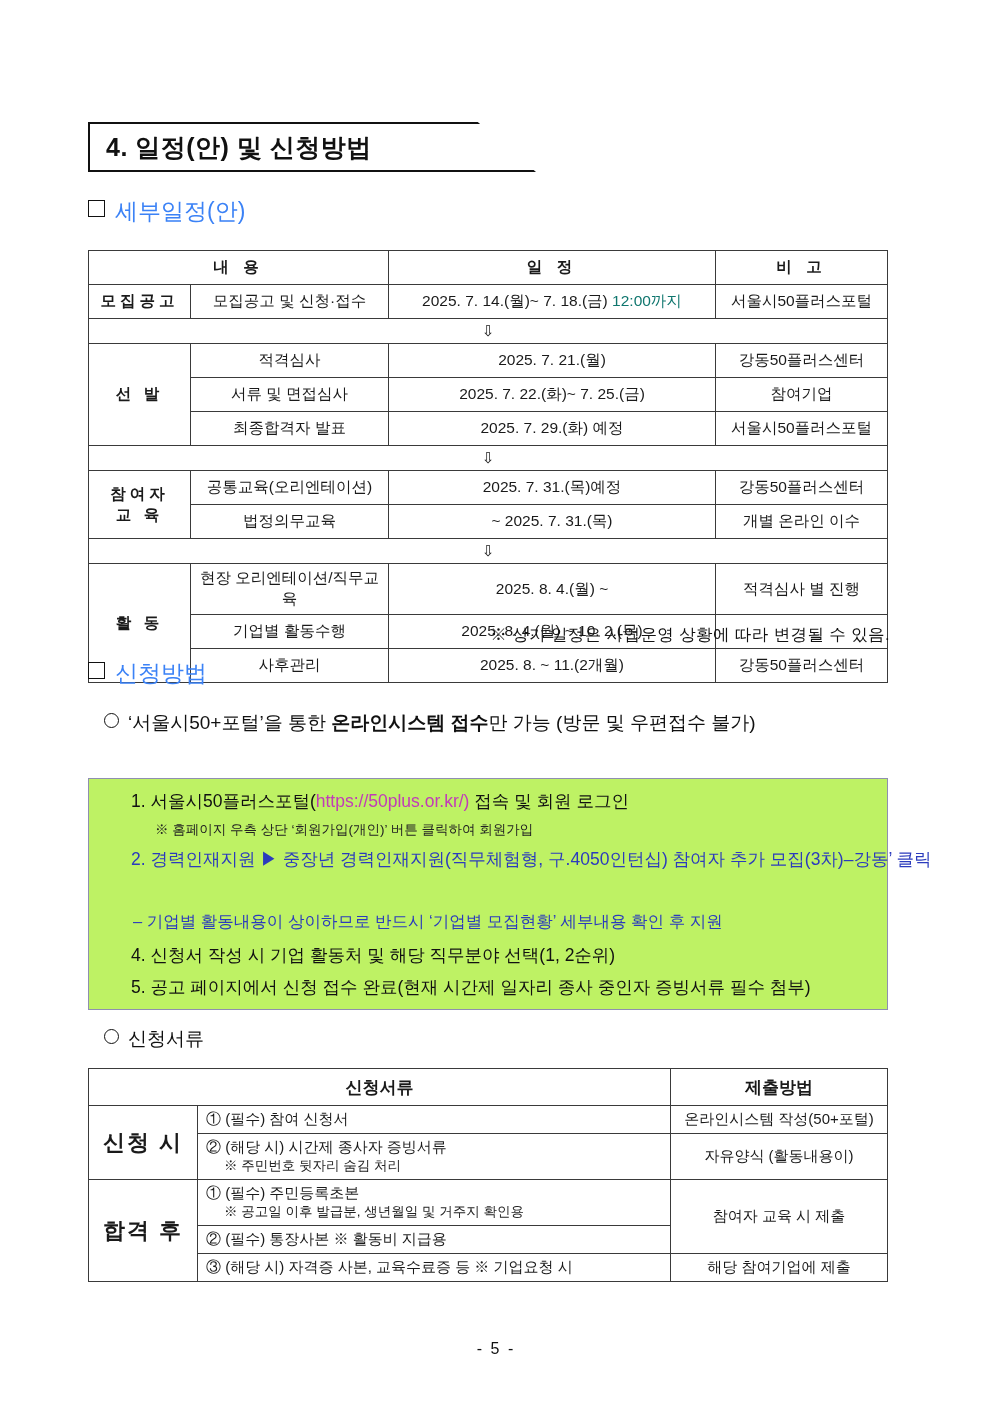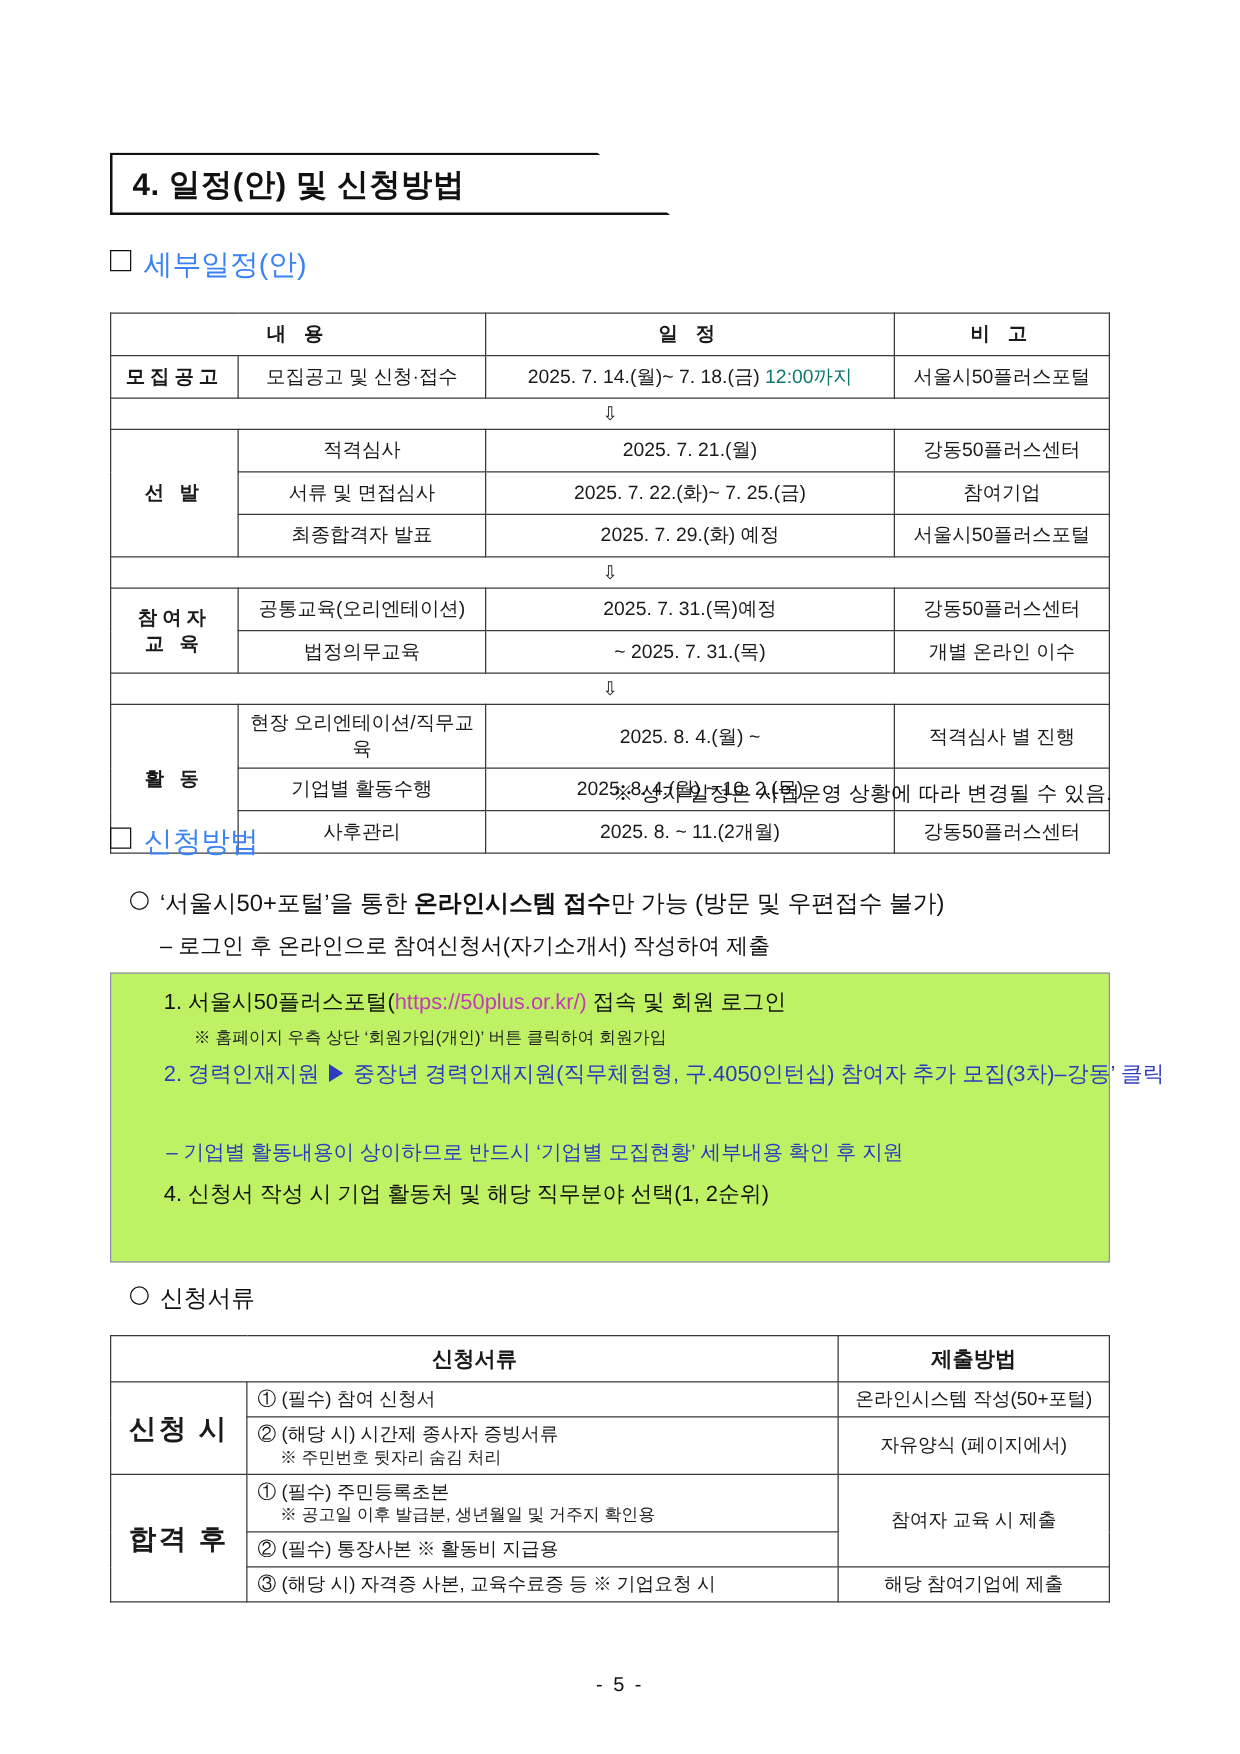--- a/index.html
+++ b/index.html
@@ -310,28 +310,28 @@
   <div class="note-right">※ 상기 일정은 사업운영 상황에 따라 변경될 수 있음.</div>
 
   <div class="sq-head" style="left:88px; top:658px;">
     <span class="sq"></span><span>신청방법</span>
   </div>
 
   <div class="circ-head" style="left:104px; top:710px;">
     <span class="ci"></span><span>‘서울시50+포털’을 통한 </span><span class="bold">온라인시스템 접수</span><span>만 가능 (방문 및 우편접수 불가)</span>
   </div>
 
-  <div class="dash-line" style="left:128px; top:744px;">– 로그인 후 온라인으로 참여신청서(자기소개서) 작성하여 제출</div>
 
   <div class="stepbox">
     <div class="step" style="left:42px; top:10px;"><span>1. 서울시50플러스포털(</span><span class="link">https://50plus.or.kr/)</span><span> 접속 및 회원 로그인</span></div>
     <div class="substep" style="left:66px; top:42px;">※ 홈페이지 우측 상단 ‘회원가입(개인)’ 버튼 클릭하여 회원가입</div>
     <div class="step navy" style="left:42px; top:68px;">2. 경력인재지원 ▶ 중장년 경력인재지원(직무체험형, 구.4050인턴십) 참여자 추가 모집(3차)–강동’ 클릭</div>
     <div class="step navy" style="left:44px; top:132px; font-size:16.5px;">– 기업별 활동내용이 상이하므로 반드시 ‘기업별 모집현황’ 세부내용 확인 후 지원</div>
     <div class="step" style="left:42px; top:164px;">4. 신청서 작성 시 기업 활동처 및 해당 직무분야 선택(1, 2순위)</div>
+    <div class="step" style="left:42px; top:196px;">5. 공고 페이지에서 신청 접수 완료(현재 시간제 일자리 종사 중인자 증빙서류 필수 첨부)</div>
   </div>
 
   <div class="circ-head" style="left:104px; top:1026px;">
     <span class="ci"></span><span>신청서류</span>
   </div>
 
   <table class="docs">
     <tbody>
         <tr>
       <td class="dh" colspan="2" style="width:600px;">신청서류</td>
@@ -341,21 +341,21 @@
     <tr>
       <td class="rh" rowspan="2">신청 시</td>
       <td><span>① (필수) 참여 신청서</span></td>
       <td class="ctr">온라인시스템 작성(50+포털)</td>
     </tr>
     <tr>
       <td>
         <div>② (해당 시) 시간제 종사자 증빙서류</div>
         <div class="sub" style="padding-left:18px;">※ 주민번호 뒷자리 숨김 처리</div>
       </td>
-      <td class="ctr">자유양식 (페이지에서)</td>
+      <td class="ctr">자유양식 (활동내용이)</td>
     </tr>
 
     <tr>
       <td class="rh" rowspan="3">합격 후</td>
       <td>
         <div>① (필수) 주민등록초본</div>
         <div class="sub" style="padding-left:18px;">※ 공고일 이후 발급분, 생년월일 및 거주지 확인용</div>
       </td>
       <td class="ctr" rowspan="2">참여자 교육 시 제출</td>
     </tr>

